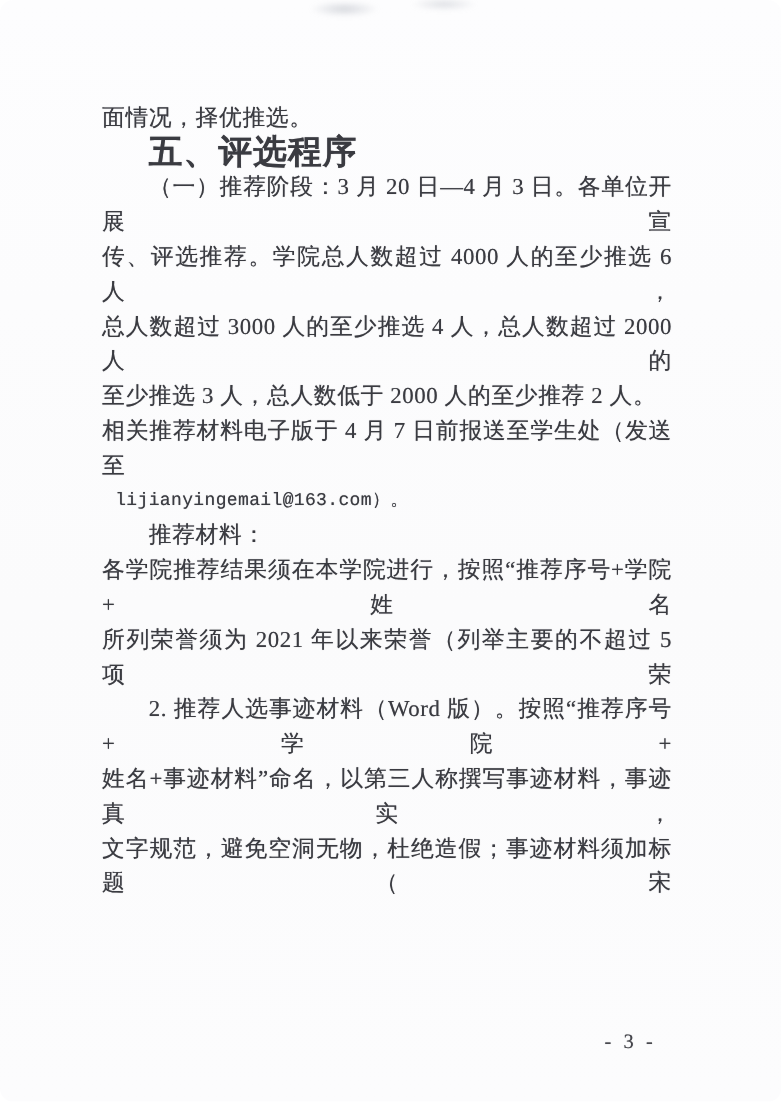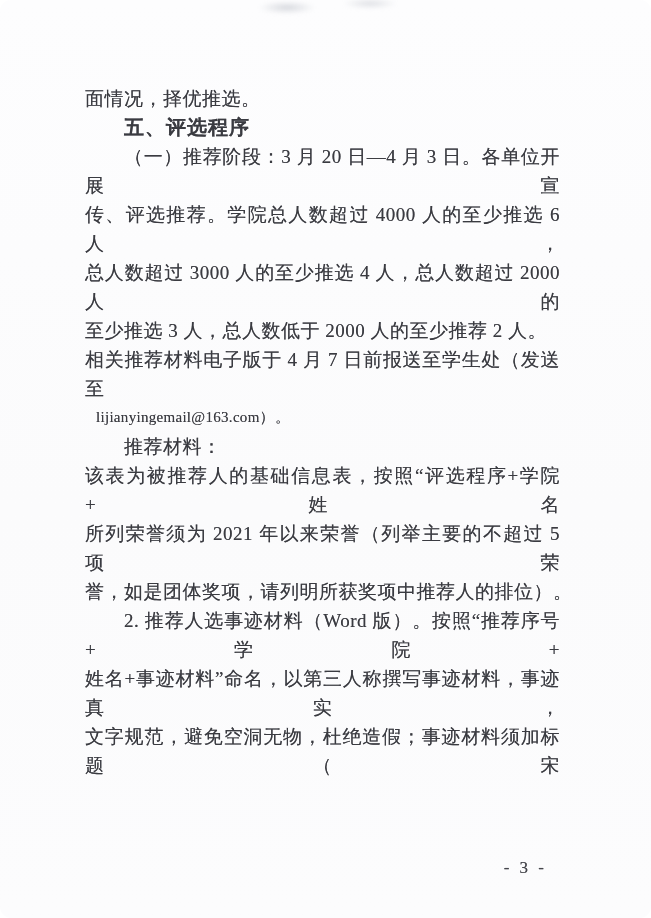--- a/index.html
+++ b/index.html
@@ -48,25 +48,25 @@
   .line.justify {
     white-space: normal;
     text-align: justify;
     text-align-last: justify;
   }
   .line.indent {
     text-indent: 39px;
   }
   .line.heading {
     font-weight: bold;
-    font-size: 20px;
+    font-size: 28px;
     letter-spacing: 1px;
   }
   .line.email {
-    font-family: Liberation Serif, serif;
+    font-family: Liberation Mono, monospace;
     font-size: 15px;
     padding-left: 11px;
     letter-spacing: 0.3px;
   }
   .page-number {
     position: absolute;
     left: 85px;
     top: 858px;
     width: 462px;
     text-align: right;
@@ -87,23 +87,22 @@
   <div class="text-block">
     <div class="line">面情况，择优推选。</div>
     <div class="line indent heading">五、评选程序</div>
     <div class="line indent justify">（一）推荐阶段：3 月 20 日—4 月 3 日。各单位开展宣</div>
     <div class="line justify">传、评选推荐。学院总人数超过 4000 人的至少推选 6 人，</div>
     <div class="line justify">总人数超过 3000 人的至少推选 4 人，总人数超过 2000 人的</div>
     <div class="line">至少推选 3 人，总人数低于 2000 人的至少推荐 2 人。</div>
     <div class="line justify">相关推荐材料电子版于 4 月 7 日前报送至学生处（发送至</div>
     <div class="line email">lijianyingemail@163.com）。</div>
     <div class="line indent">推荐材料：</div>
-    <div class="line justify">该表为被推荐人的基础信息表，按照“评选程序+学院+姓名</div>
+    <div class="line justify">各学院推荐结果须在本学院进行，按照“推荐序号+学院+姓名</div>
     <div class="line justify">所列荣誉须为 2021 年以来荣誉（列举主要的不超过 5 项荣</div>
-    <div class="line">誉，如是团体奖项，请列明所获奖项中推荐人的排位）。</div>
     <div class="line indent justify">2. 推荐人选事迹材料（Word 版）。按照“推荐序号+学院+</div>
     <div class="line justify">姓名+事迹材料”命名，以第三人称撰写事迹材料，事迹真实，</div>
     <div class="line justify">文字规范，避免空洞无物，杜绝造假；事迹材料须加标题（宋</div>
 
   </div>
 
   <div class="page-number">- 3 -</div>
 
 </div>
 

